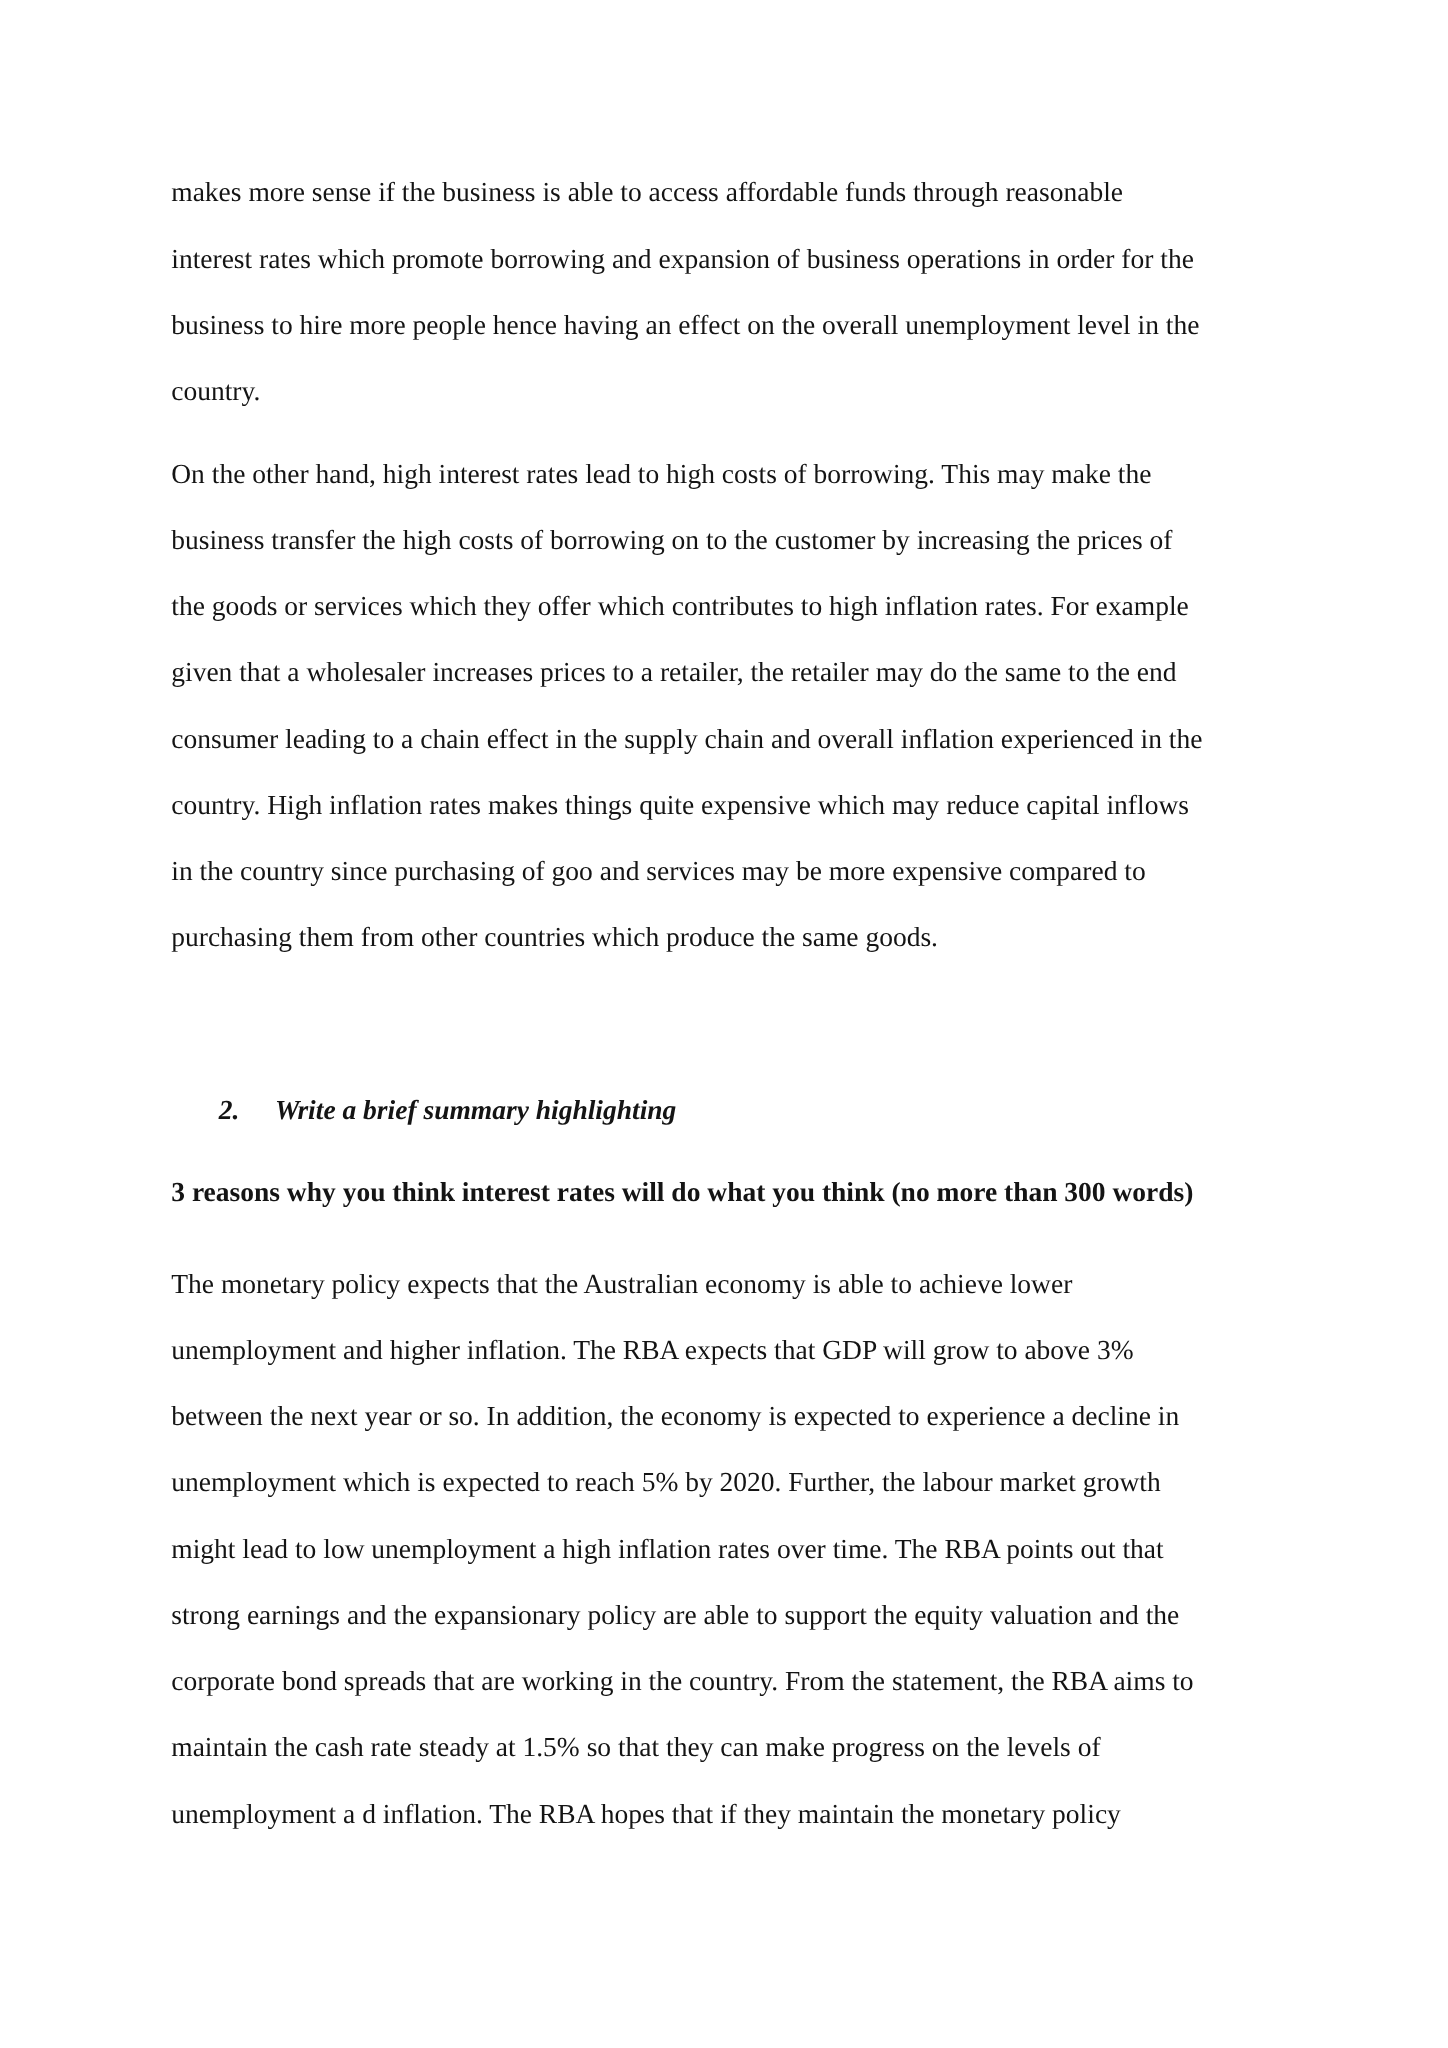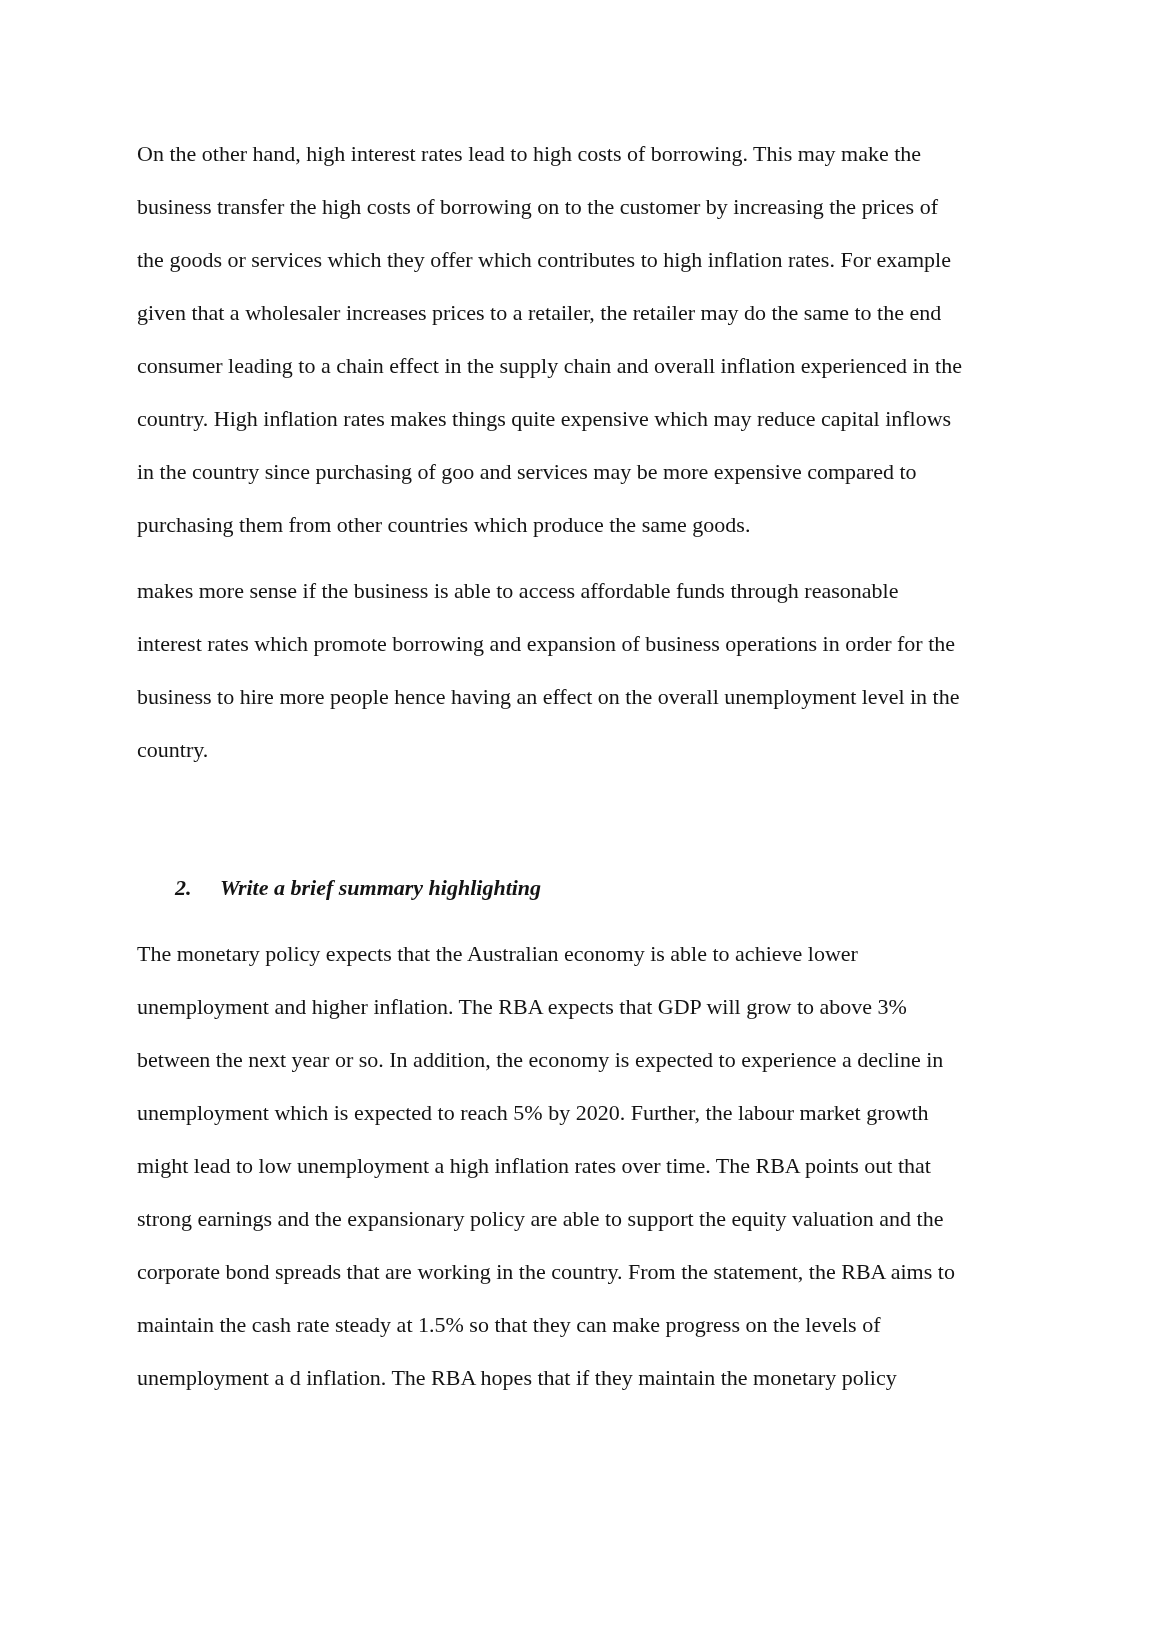--- a/index.html
+++ b/index.html
@@ -41,36 +41,37 @@
   }
   .heading .h-num {
     display: inline-block;
     width: 45px;
   }
 </style>
 </head>
 <body>
 
 <div class="page">
+  <p class="para">makes more sense if the business is able to access affordable funds through reasonable
+interest rates which promote borrowing and expansion of business operations in order for the
+business to hire more people hence having an effect on the overall unemployment level in the
+country.</p>
+
   <p class="para">On the other hand, high interest rates lead to high costs of borrowing. This may make the
 business transfer the high costs of borrowing on to the customer by increasing the prices of
 the goods or services which they offer which contributes to high inflation rates. For example
 given that a wholesaler increases prices to a retailer, the retailer may do the same to the end
 consumer leading to a chain effect in the supply chain and overall inflation experienced in the
 country. High inflation rates makes things quite expensive which may reduce capital inflows
 in the country since purchasing of goo and services may be more expensive compared to
 purchasing them from other countries which produce the same goods.</p>
 
-  <p class="para">makes more sense if the business is able to access affordable funds through reasonable
-interest rates which promote borrowing and expansion of business operations in order for the
-business to hire more people hence having an effect on the overall unemployment level in the
-country.</p>
-
   <p class="heading"><span class="h-num">2.</span><span class="h-text">Write a brief summary highlighting</span></p>
 
+  <p class="para-bold">3 reasons why you think interest rates will do what you think (no more than 300 words)</p>
 
   <p class="para">The monetary policy expects that the Australian economy is able to achieve lower
 unemployment and higher inflation. The RBA expects that GDP will grow to above 3%
 between the next year or so. In addition, the economy is expected to experience a decline in
 unemployment which is expected to reach 5% by 2020. Further, the labour market growth
 might lead to low unemployment a high inflation rates over time. The RBA points out that
 strong earnings and the expansionary policy are able to support the equity valuation and the
 corporate bond spreads that are working in the country. From the statement, the RBA aims to
 maintain the cash rate steady at 1.5% so that they can make progress on the levels of
 unemployment a d inflation. The RBA hopes that if they maintain the monetary policy</p>

